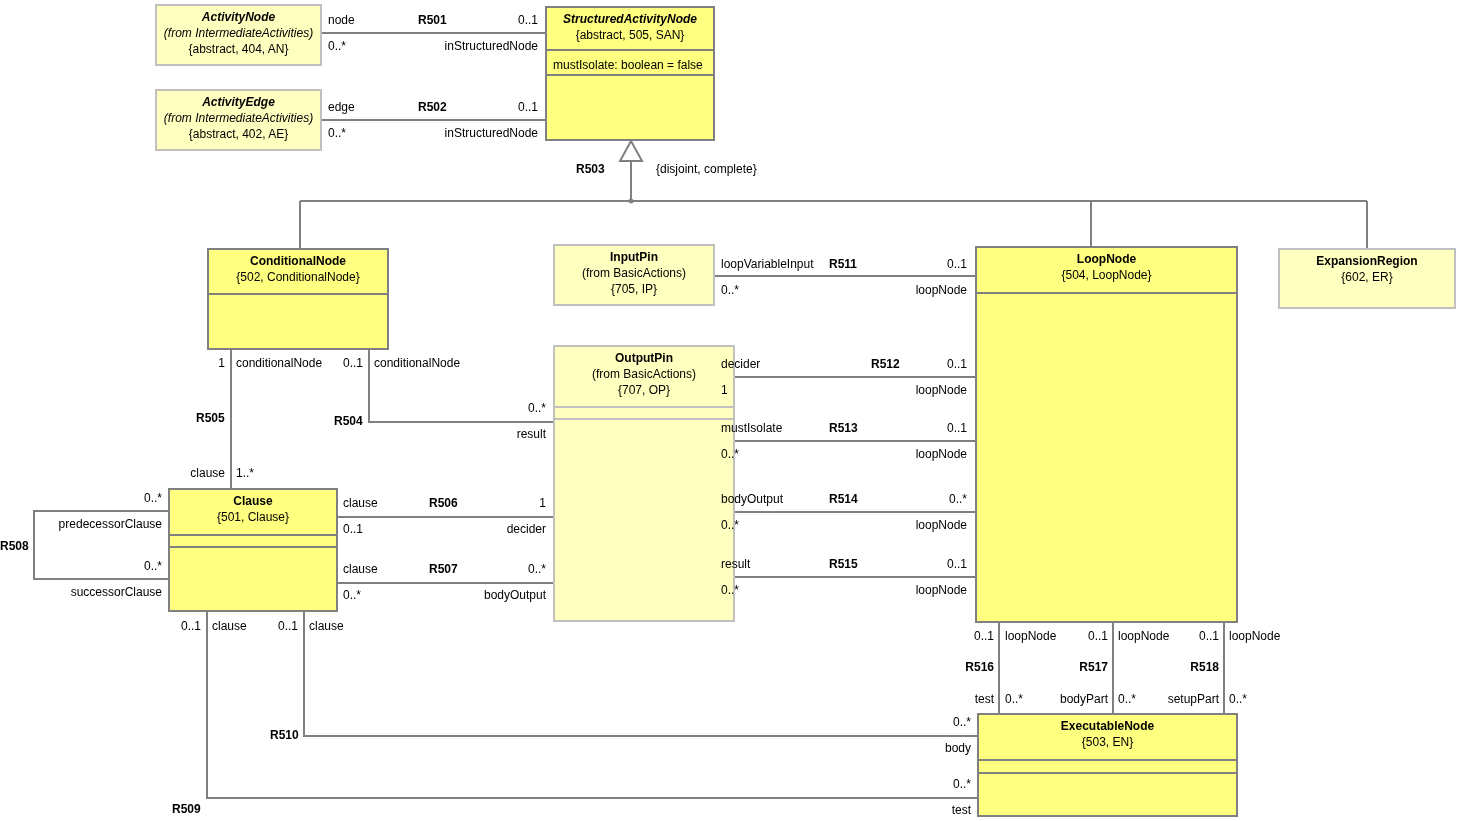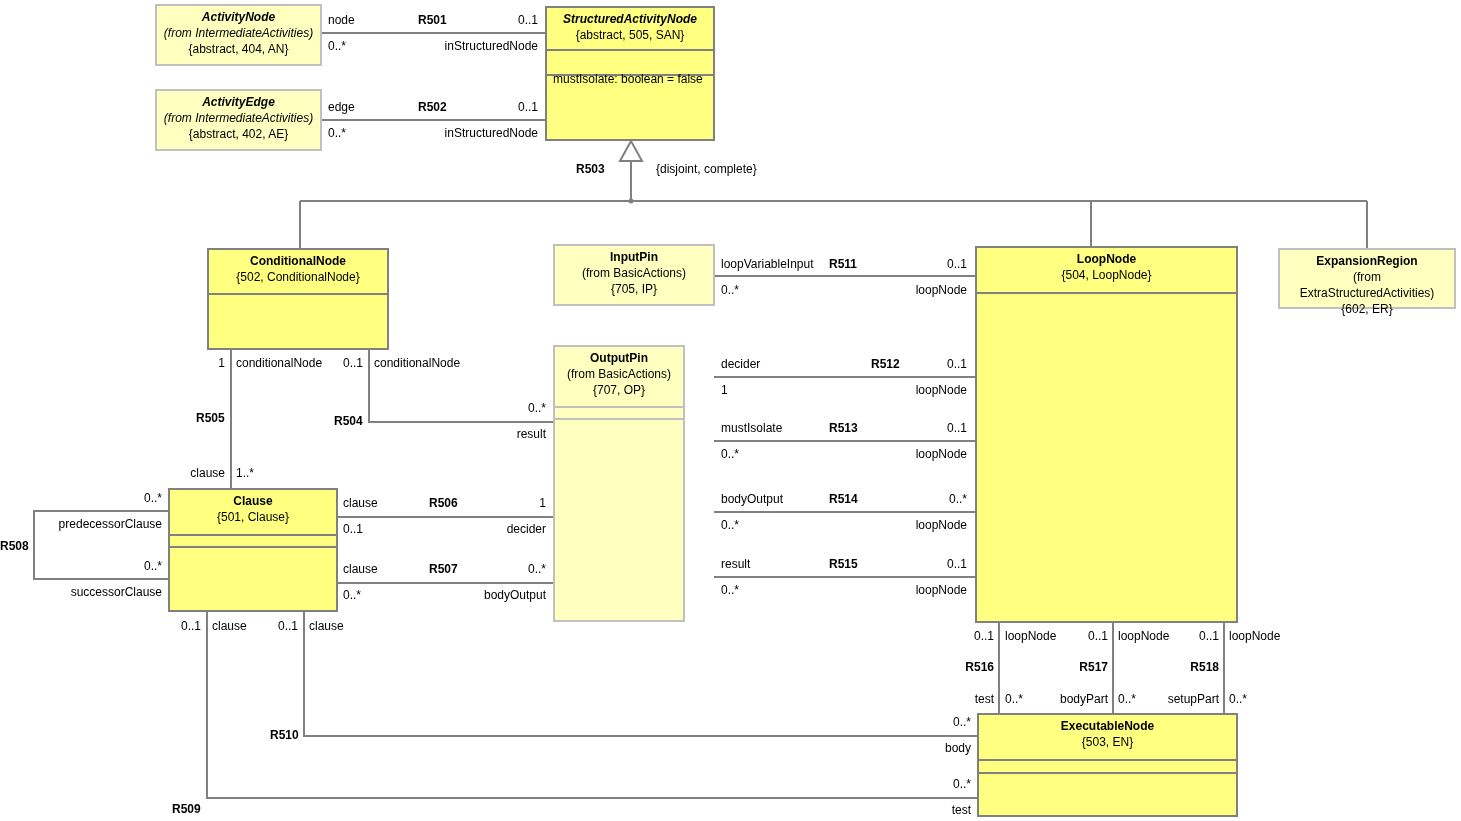--- a/index.html
+++ b/index.html
@@ -9,21 +9,21 @@
   .cls { position: absolute; box-sizing: border-box; background: #ffff80; border: 2px solid #808080; }
   .cls.ext { background: #ffffc0; border-color: #c0c0c0; }
   .cls .hdr { padding: 3px 6px 2px 6px; text-align: center; line-height: 16px; }
   .cls .name { font-weight: bold; display: block; }
   .cls .name.abs { font-style: italic; }
   .cls .from { font-style: italic; display: block; }
   .cls .from.plain { font-style: normal; }
   .cls .meta { display: block; }
   .cls .sec { border-top: 2px solid #808080; }
   .cls.ext .sec { border-top-color: #c0c0c0; }
-  .cls .attr { padding: 20px 6px; line-height: 16px; white-space: nowrap; }
+  .cls .attr { padding: 6px 6px; line-height: 16px; white-space: nowrap; }
   .lbl { position: absolute; white-space: nowrap; font-size: 12px; line-height: 14px; }
   .lbl.b { font-weight: bold; }
   .lbl.r { text-align: right; }
   svg line, svg polyline { stroke: #808080; stroke-width: 2; fill: none; }
 </style>
 </head>
 <body>
 
 <div id="canvas">
 
@@ -99,42 +99,41 @@
 </div>
 
 <div class="cls ext" style="left:553px;top:244px;width:162px;height:62px;">
   <div class="hdr">
     <span class="name">InputPin</span>
     <span class="from plain">(from BasicActions)</span>
     <span class="meta">{705, IP}</span>
   </div>
 </div>
 
-<div class="cls ext" style="left:553px;top:345px;width:132px;height:277px;">
+<div class="cls ext" style="left:553px;top:345px;width:182px;height:277px;">
   <div class="hdr" style="height:59px;box-sizing:border-box;">
     <span class="name">OutputPin</span>
     <span class="from plain">(from BasicActions)</span>
     <span class="meta">{707, OP}</span>
   </div>
   <div class="sec" style="height:12px;box-sizing:border-box;"></div>
   <div class="sec"></div>
 </div>
 
 <div class="cls" style="left:975px;top:246px;width:263px;height:377px;">
   <div class="hdr" style="height:44px;box-sizing:border-box;">
     <span class="name">LoopNode</span>
     <span class="meta">{504, LoopNode}</span>
   </div>
   <div class="sec"></div>
 </div>
 
 <div class="cls ext" style="left:1278px;top:248px;width:178px;height:61px;">
   <div class="hdr">
     <span class="name">ExpansionRegion</span>
-    <span class="from plain">(from ExtraStructuredActivities)</span>
     <span class="meta">{602, ER}</span>
   </div>
 </div>
 
 <div class="cls" style="left:168px;top:488px;width:170px;height:124px;">
   <div class="hdr" style="height:44px;box-sizing:border-box;">
     <span class="name">Clause</span>
     <span class="meta">{501, Clause}</span>
   </div>
   <div class="sec" style="height:12px;box-sizing:border-box;"></div>

